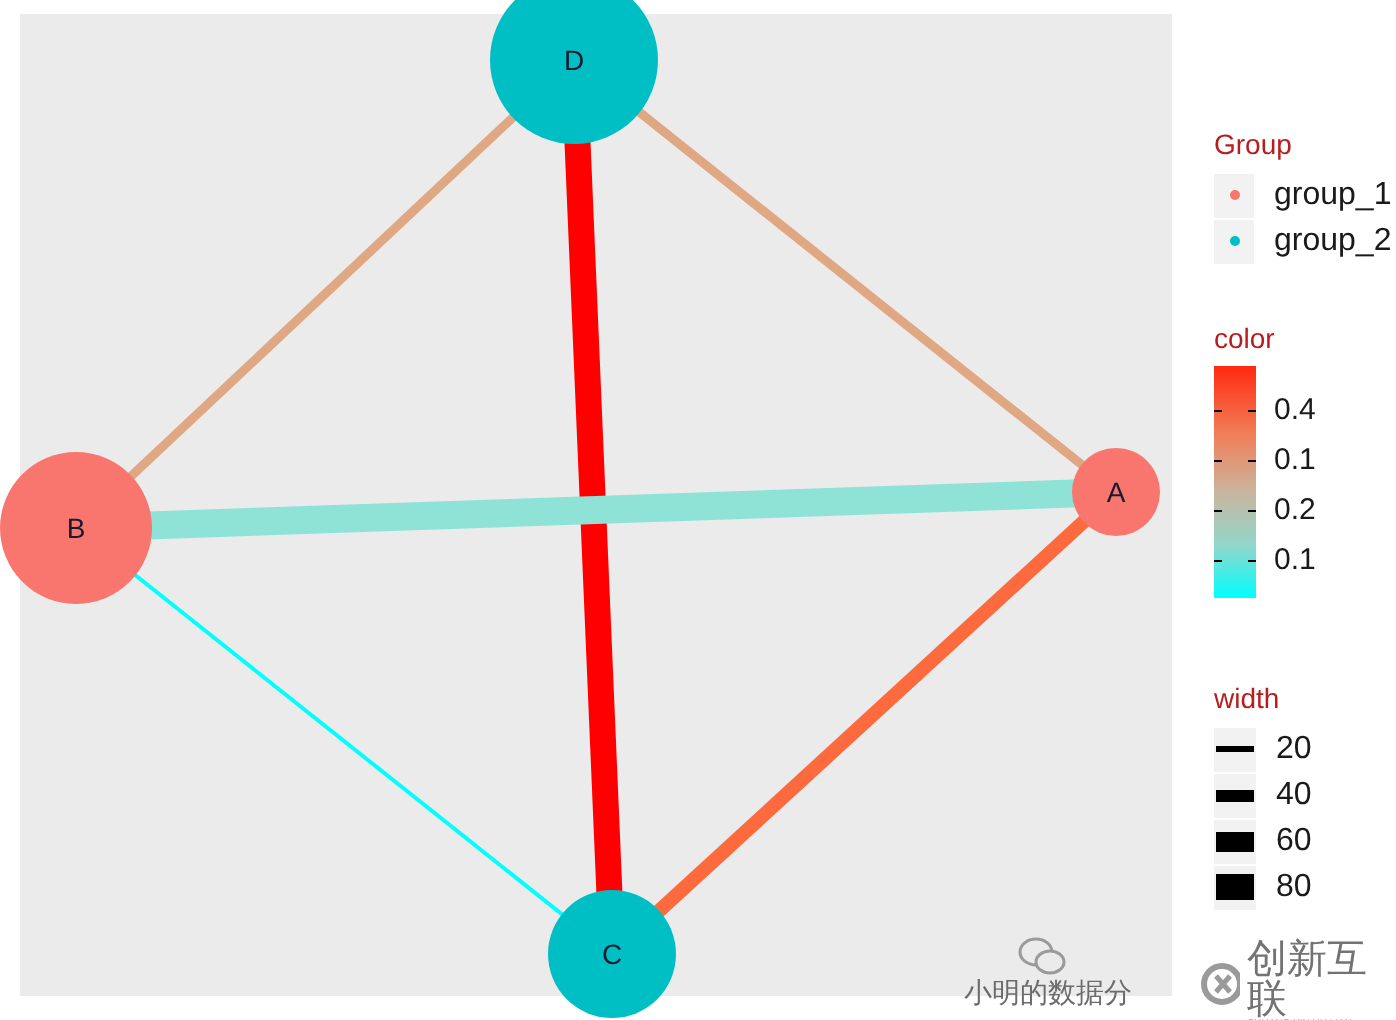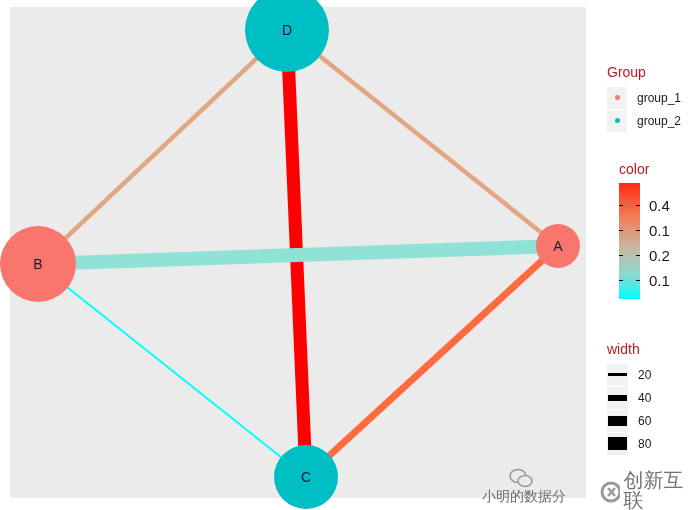--- a/index.html
+++ b/index.html
@@ -3,21 +3,21 @@
   <meta charset="utf-8">
   <style>
     html, body { margin: 0; padding: 0; background: #ffffff; }
     body { width: 698px; height: 510px; position: relative; overflow: hidden; font-family: "Liberation Sans", sans-serif; }
     #plot-svg { position: absolute; left: 0; top: 0; }
     .legend { position: absolute; left: 607px; font-size: 13px; color: #1a1a1a; }
     .legend-title { font-size: 14px; color: #b91c1c; margin-bottom: 6px; }
     .key-row { display: flex; align-items: center; height: 23px; }
     .key-box { width: 20px; height: 22px; background: #f2f2f2; display: flex; align-items: center; justify-content: center; margin-right: 10px; }
     .key-dot { width: 5px; height: 5px; border-radius: 50%; }
-    .key-label { font-size: 12px; color: #1a1a1a; }
+    .key-label { font-size: 16px; color: #1a1a1a; }
     .colorbar-wrap { position: relative; height: 120px; display: flex; }
     .colorbar { width: 21px; height: 116px; background: linear-gradient(to bottom, #ff2a10 0%, #f0805a 30%, #c8b6a0 55%, #8fd8cc 78%, #00ffff 100%); position: relative; }
     .tick { position: absolute; height: 1px; width: 4px; background: #000; }
     .cb-labels { position: relative; margin-left: 9px; width: 40px; }
     .cb-label { position: absolute; font-size: 15px; color: #1a1a1a; transform: translateY(-50%); }
     .w-bar { background: #000; width: 19px; }
     .watermark { position: absolute; font-size: 14px; color: #6b6b6b; }
   </style>
 </head>
 <body>
@@ -61,21 +61,21 @@
     <span class="key-label">group_1</span>
   </div>
   <div class="key-row">
     <div class="key-box">
         <div class="key-dot" style="background:#00bfc4"></div>
       </div>
     <span class="key-label">group_2</span>
   </div>
 </div>
 
-<div class="legend" style="top:161px;margin-left:12px;">
+<div class="legend" style="top:161px;">
   <div class="legend-title">color</div>
   <div class="colorbar-wrap">
     <div class="colorbar">
       <div class="tick" style="left:0;top:22px"></div>
         <div class="tick" style="right:0;top:22px"></div>
       <div class="tick" style="left:0;top:47px"></div>
         <div class="tick" style="right:0;top:47px"></div>
       <div class="tick" style="left:0;top:72px"></div>
         <div class="tick" style="right:0;top:72px"></div>
       <div class="tick" style="left:0;top:97px"></div>

